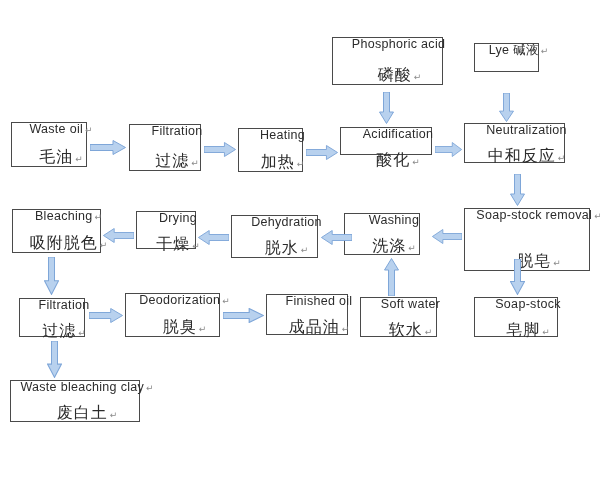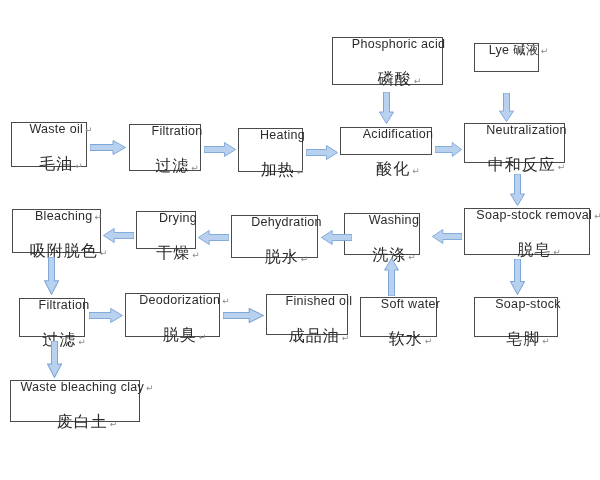--- a/index.html
+++ b/index.html
@@ -4,21 +4,21 @@
 <style>
   html,body{margin:0;padding:0;background:#ffffff;}
   .canvas{
     position:relative;width:600px;height:480px;background:#ffffff;
     font-family:"Liberation Sans","DejaVu Sans",sans-serif;overflow:hidden;
   }
   .box{
     position:absolute;box-sizing:border-box;background:#ffffff;
     border:1px solid #4a4a4a;
     display:flex;flex-direction:column;align-items:center;justify-content:space-between;
-    gap:18px;
+    gap:9px;
     padding-left:24px;
   }
   .line{display:flex;align-items:baseline;white-space:nowrap;line-height:1.1;}
   .en{font-size:12.5px;color:#2b2b2b;letter-spacing:0.3px;}
   .zh{font-size:16px;color:#2b2b2b;letter-spacing:1px;}
   .ret{font-size:9px;color:#8a8a8a;margin-left:2px;}
   .arrow{position:absolute;display:block;}
   .arrow path{fill:#b8d1ee;stroke:#7ea6d8;stroke-width:1;}
 </style>
 </head>
@@ -88,21 +88,21 @@
   <div class="box" style="left:464px;top:123px;width:101px;height:40px">
     <div class="line">
         <span class="en">Neutralization</span>
       </div>
     <div class="line">
         <span class="zh">中和反应</span>
         <span class="ret">↵</span>
       </div>
   </div>
 
-  <div class="box" style="left:464px;top:208px;width:126px;height:47px">
+  <div class="box" style="left:464px;top:208px;width:126px;height:63px">
     <div class="line">
         <span class="en">Soap-stock removal</span>
         <span class="ret">↵</span>
       </div>
     <div class="line">
         <span class="zh">脱皂</span>
         <span class="ret">↵</span>
       </div>
   </div>
 

